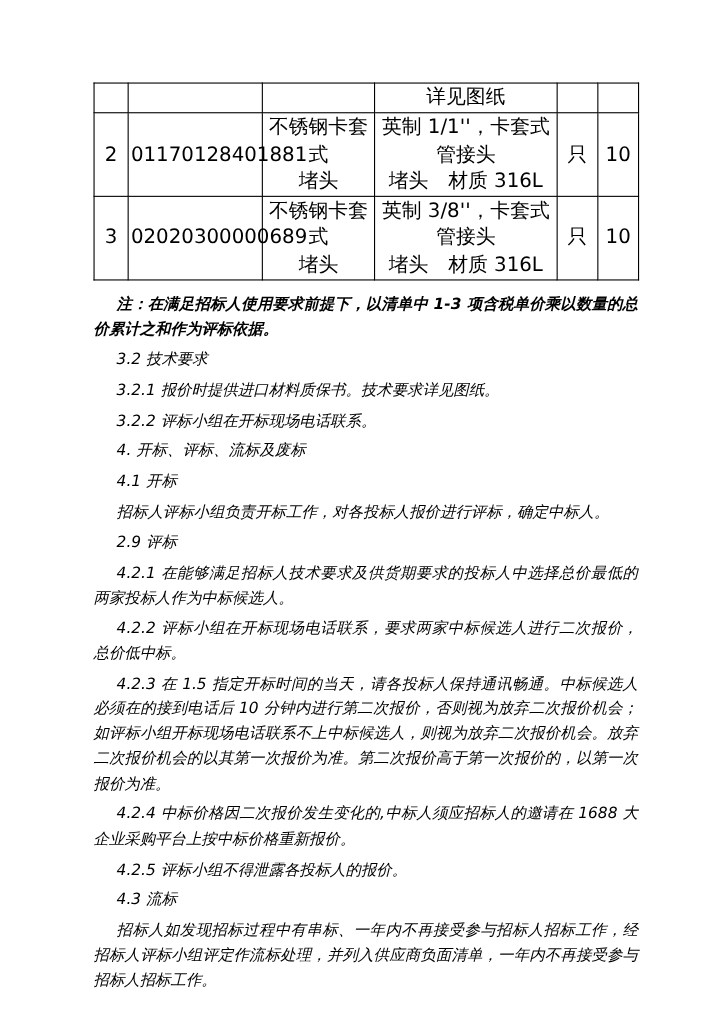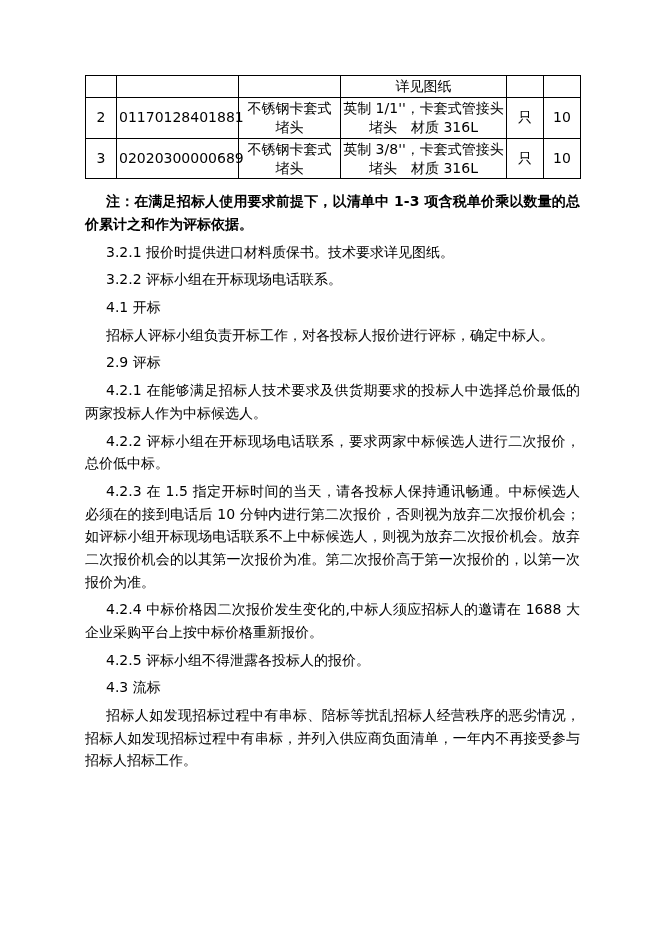--- a/index.html
+++ b/index.html
@@ -16,21 +16,21 @@
     height: 936px;
     padding: 75px 82px 20px 85px;
   }
   table.items {
     border-collapse: collapse;
     width: 495px;
     table-layout: fixed;
   }
   table.items td {
     border: 1px solid #000000;
-    font-size: 14px;
+    font-size: 18px;
     text-align: center;
     vertical-align: middle;
     padding: 1px 2px;
     line-height: 1.35;
   }
   td.pre { white-space: pre-line; }
   tr.carry td { height: 21px; }
   tr.item-row td { height: 36px; }
   .col-no   { width: 31px; }
   .col-code { width: 122px; }
@@ -40,20 +40,21 @@
   .col-qty  { width: 37px; }
   .body-text {
     margin-top: 11px;
     width: 495px;
     font-size: 14px;
     line-height: 1.62;
   }
   p.para {
     margin: 0 0 5px 0;
     text-align: justify;
+    font-style: italic;
   }
   p.indent { text-indent: 1.5em; }
   p.bold { font-weight: bold; }
 </style>
 </head>
 <body>
 
 <div class="page">
 
   <table class="items">
@@ -92,27 +93,29 @@
         <td class="pre">英制 3/8''，卡套式管接头
 堵头　材质 316L</td>
         <td>只</td>
         <td>10</td>
       </tr>
     </tbody>
   </table>
 
   <div class="body-text">
     <p class="para indent bold">注：在满足招标人使用要求前提下，以清单中 1-3 项含税单价乘以数量的总价累计之和作为评标依据。</p>
+    <p class="para indent">3.2 技术要求</p>
     <p class="para indent">3.2.1 报价时提供进口材料质保书。技术要求详见图纸。</p>
     <p class="para indent">3.2.2 评标小组在开标现场电话联系。</p>
+    <p class="para indent">4. 开标、评标、流标及废标</p>
     <p class="para indent">4.1 开标</p>
     <p class="para indent">招标人评标小组负责开标工作，对各投标人报价进行评标，确定中标人。</p>
     <p class="para indent">2.9 评标</p>
     <p class="para indent">4.2.1 在能够满足招标人技术要求及供货期要求的投标人中选择总价最低的两家投标人作为中标候选人。</p>
     <p class="para indent">4.2.2 评标小组在开标现场电话联系，要求两家中标候选人进行二次报价，总价低中标。</p>
     <p class="para indent">4.2.3 在 1.5 指定开标时间的当天，请各投标人保持通讯畅通。中标候选人必须在的接到电话后 10 分钟内进行第二次报价，否则视为放弃二次报价机会；如评标小组开标现场电话联系不上中标候选人，则视为放弃二次报价机会。放弃二次报价机会的以其第一次报价为准。第二次报价高于第一次报价的，以第一次报价为准。</p>
     <p class="para indent">4.2.4 中标价格因二次报价发生变化的,中标人须应招标人的邀请在 1688 大企业采购平台上按中标价格重新报价。</p>
     <p class="para indent">4.2.5 评标小组不得泄露各投标人的报价。</p>
     <p class="para indent">4.3 流标</p>
-    <p class="para indent">招标人如发现招标过程中有串标、陪标等扰乱招标人经营秩序的恶劣情况，招标人如发现招标过程中有串标，并列入供应商负面清单，一年内不再接受参与招标人招标工作。</p>
+    <p class="para indent">招标人如发现招标过程中有串标、一年内不再接受参与招标人招标工作，经招标人评标小组评定作流标处理，并列入供应商负面清单，一年内不再接受参与招标人招标工作。</p>
   </div>
 
 </div>
 
 </body></html>

